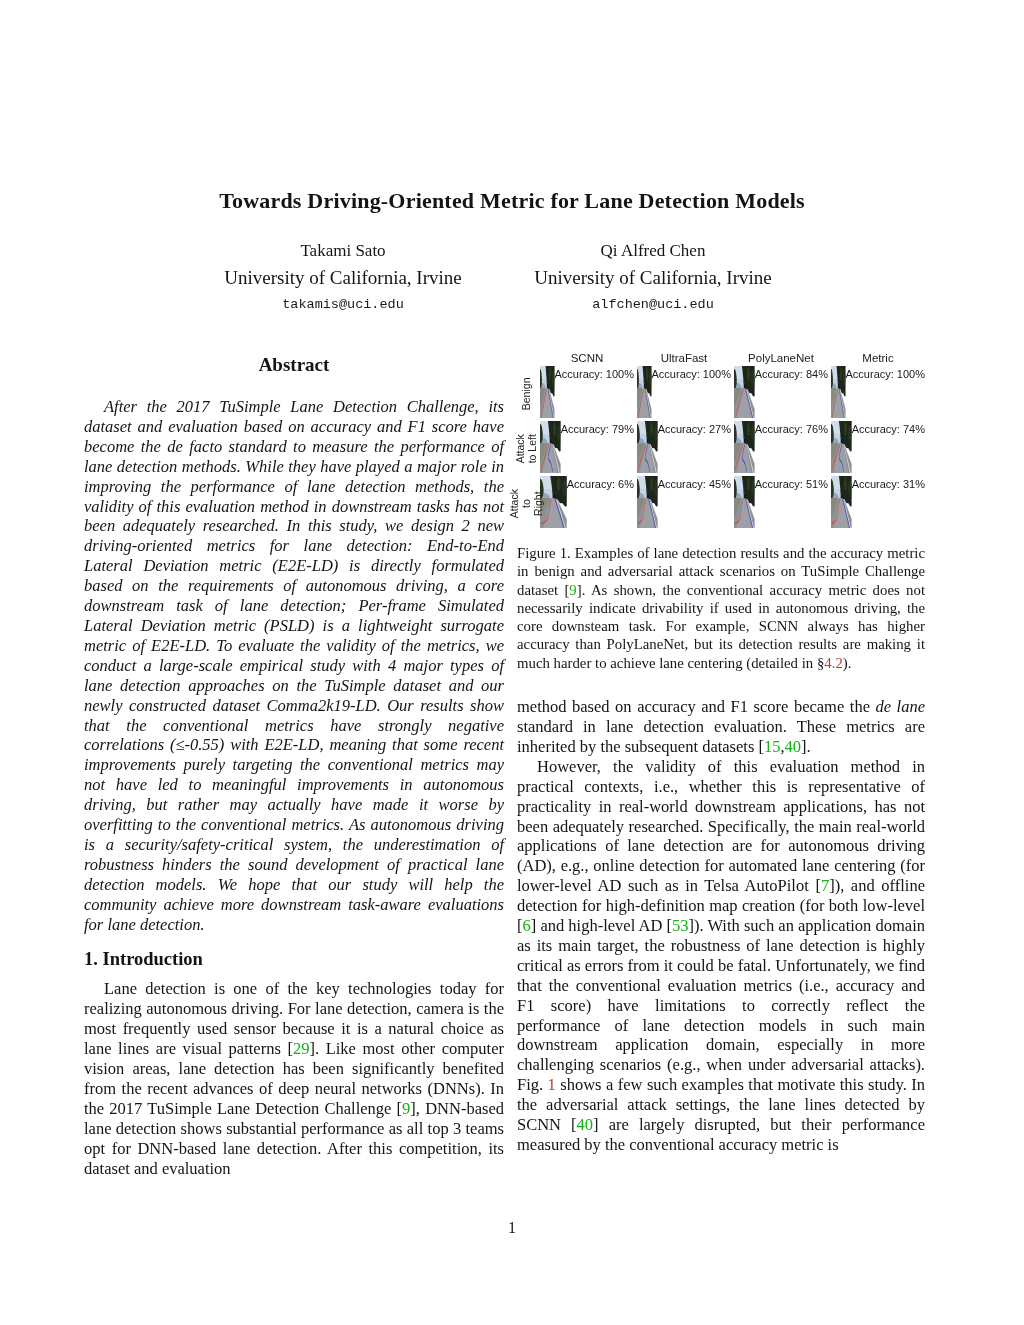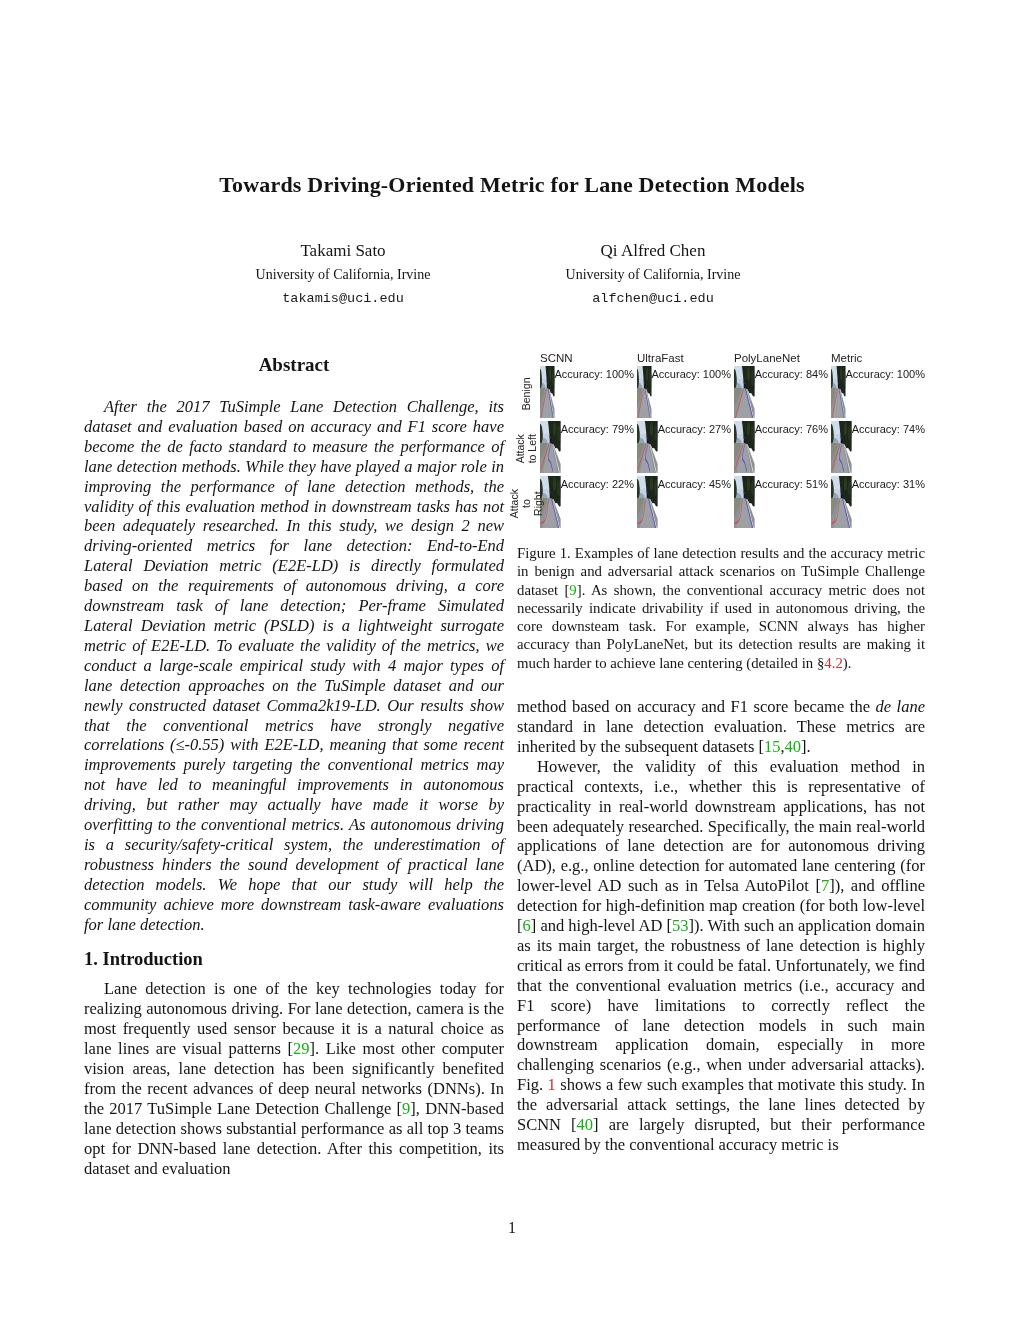--- a/index.html
+++ b/index.html
@@ -1,41 +1,41 @@
 <!DOCTYPE html>
 <html><head>
 <meta charset="utf-8">
 <style>
   html,body{margin:0;padding:0;background:#ffffff;}
   .page{position:relative;width:1024px;height:1325px;background:#ffffff;overflow:hidden;
         color:#141414;font-family:"Liberation Serif", serif;}
-  .title{position:absolute;top:172px;left:0;width:1024px;text-align:center;
+  .title{position:absolute;top:188px;left:0;width:1024px;text-align:center;
          font-size:22px;font-weight:bold;letter-spacing:.2px;}
   .authors{position:absolute;top:241px;left:0;width:1024px;}
   .author{position:absolute;top:0;width:320px;text-align:center;}
   .author.a0{left:183px;}
   .author.a1{left:493px;}
   .author .name{font-size:17px;}
-  .author .affil{font-size:14px;margin-top:6px;}
+  .author .affil{font-size:19px;margin-top:6px;}
   .author .email{font-family:"Liberation Mono", monospace;font-size:13.5px;margin-top:8px;color:#1a1a1a;}
   .col{position:absolute;top:350px;}
   .col-left{left:84px;width:420px;}
   .col-right{left:517px;width:408px;top:352px;}
   .abs-head{text-align:center;font-weight:bold;font-size:19px;margin:4px 0 21px 0;}
   .abs-text{font-style:italic;font-size:16.4px;line-height:19.9px;text-align:justify;text-indent:20px;}
   .sec-head{font-weight:bold;font-size:18.5px;margin:15px 0 9px 0;}
   .par{font-size:16.5px;line-height:19.9px;text-align:justify;margin:0;}
   .par.indent{text-indent:20px;}
   .cite{color:#12b212;}
   .ref{color:#c8352e;}
   .em{font-style:italic;}
   
   .fig{width:408px;}
   .fig-grid{display:grid;grid-template-columns:20px repeat(4,1fr);column-gap:3px;row-gap:0;}
-  .fig-colhead{font-family:"Liberation Sans", sans-serif;font-size:11.5px;text-align:left;
+  .fig-colhead{font-family:"Liberation Sans", sans-serif;font-size:11.5px;text-align:center;
                color:#222;padding-bottom:2px;white-space:nowrap;}
   .fig-rowlab{position:relative;display:flex;align-items:center;justify-content:center;}
   .fig-rowlab .rot{transform:rotate(-90deg);transform-origin:center;white-space:pre-line;
                    font-family:"Liberation Sans", sans-serif;font-size:10.5px;line-height:1.12;
                    text-align:center;color:#222;}
   .fig-cell{display:flex;flex-direction:row;padding-bottom:3px;}
   .fig-cell svg{display:block;width:100%;height:52px;}
   .fig-acc{font-family:"Liberation Sans", sans-serif;font-size:11px;text-align:center;
            color:#1a1a1a;margin-top:2px;height:13px;white-space:nowrap;}
   .fig-caption{margin-top:13px;font-size:14.8px;line-height:18.3px;text-align:justify;color:#141414;}
@@ -259,21 +259,21 @@
               <path d="M0 3 C 7 2 11 8 12.5 13 C 13.5 17.5 10 21.5 6 22 L 0 22 Z" fill="#2a3424"></path>
               <path d="M36 0 L94 0 L94 30 C 86 32 80 26 76 27 C 68 29 64 22 58 23 C 50 24 44 18 42 12 C 40 7 38 3 36 0 Z" fill="#1c2619"></path>
               <circle cx="66" cy="8" r="7" fill="#2c3a22"></circle>
               <circle cx="85" cy="12" r="8" fill="#263320"></circle>
               <polygon points="57.5,23.5 59.2,23.5 90,52 86.5,52" fill="#e9edf0"></polygon>
               <rect x="44.2" y="14.6" width="8.2" height="7.6" rx="1" fill="#14181d"></rect>
               <rect x="45.1" y="15.4" width="6.4" height="2.6" rx="0.8" fill="#2a3340"></rect>
               <path d="M 3 47.5 C 16 46.5 24.5 45.5 28.5 41 C 33 36 33 30 39 24.5" stroke="#e0473f" stroke-width="1.7" fill="none" stroke-linecap="round"></path>
               <path d="M 53 23.5 L 85.5 52" stroke="#4a45cf" stroke-width="1.9" fill="none" stroke-linecap="round"></path>
             </svg>
-            <div class="fig-acc">Accuracy: 22%</div>
+            <div class="fig-acc">Accuracy: 6%</div>
           </div>
           <div class="fig-cell">
             <svg viewBox="0 0 94 52" preserveAspectRatio="none">
               <rect x="0" y="0" width="94" height="22" fill="#cfdcea"></rect>
               <rect x="0" y="13" width="94" height="9" fill="#c2d2e3"></rect>
               <path d="M0 22 L0 18 Q 15 15 31 19 L 36 22 Z" fill="#93a7ba"></path>
               <polygon points="36,22 58,22 94,43 94,52 0,52 0,37" fill="#8e9196"></polygon>
               <polygon points="0,22 36,22 0,42" fill="#87897c"></polygon>
               <polygon points="41,22 54,22 78,52 12,52" fill="#9da0a5"></polygon>
               <path d="M0 3 C 7 2 11 8 12.5 13 C 13.5 17.5 10 21.5 6 22 L 0 22 Z" fill="#2a3424"></path>

